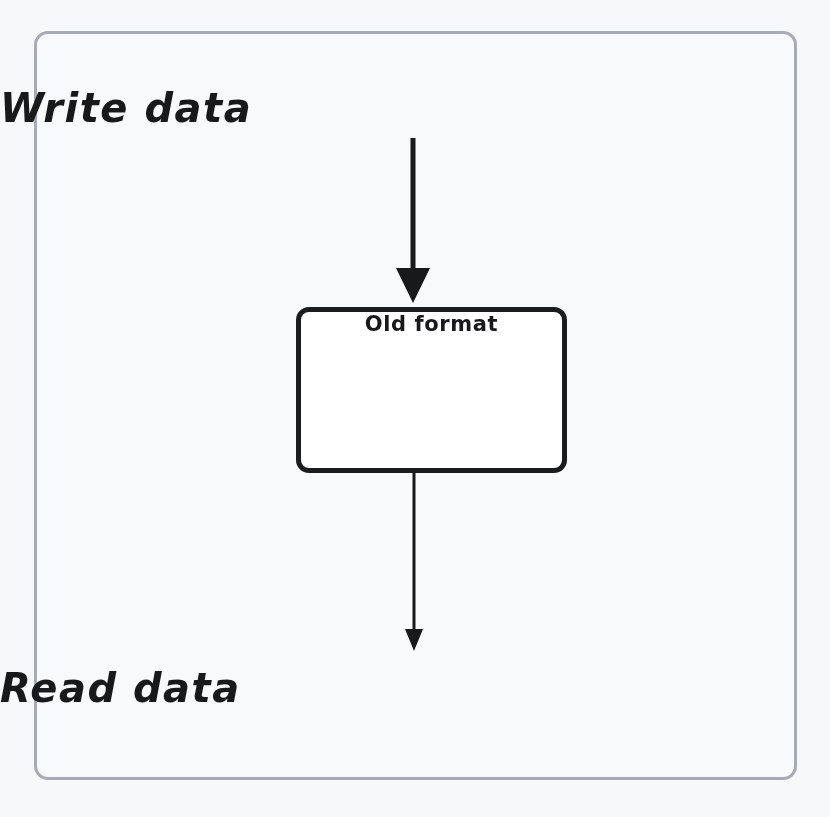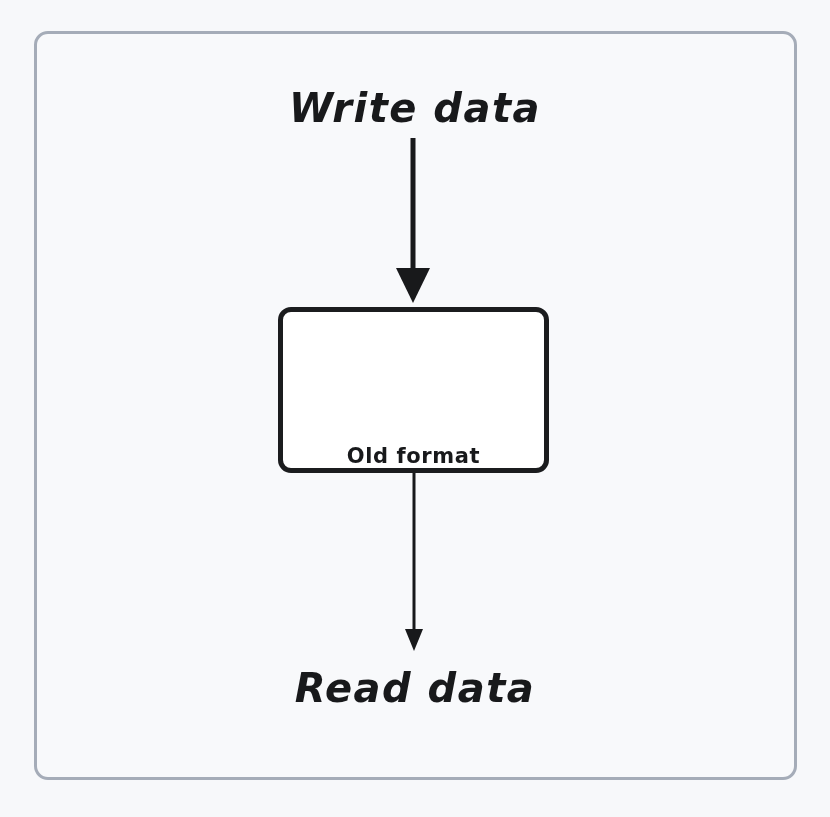--- a/index.html
+++ b/index.html
@@ -34,49 +34,48 @@
   }
   
   .hand-label {
     position: absolute;
     color: #18191b;
     font-family: "DejaVu Sans", sans-serif;
     font-weight: bold;
     font-style: italic;
     letter-spacing: 1.5px;
     white-space: nowrap;
-    text-align: center;
     line-height: 1;
   }
   #label-write {
     left: 0;
     right: 0;
     top: 88px;
     font-size: 40px;
   }
   #label-read {
     left: 0;
     right: 0;
     top: 668px;
     font-size: 40px;
     font-style: italic;
   }
   
   #node-old-format {
     position: absolute;
-    left: 278px;
+    left: 296px;
     top: 307px;
     width: 271px;
     height: 166px;
     box-sizing: border-box;
     border: 5px solid #1b1c1e;
     border-radius: 13px;
     background: #ffffff;
     display: flex;
-    align-items: flex-end;
+    align-items: flex-start;
     justify-content: center;
   }
   #node-old-format-label {
     color: #18191b;
     font-family: "DejaVu Sans", sans-serif;
     font-weight: bold;
     font-size: 21px;
     letter-spacing: 0.6px;
     white-space: nowrap;
   }

